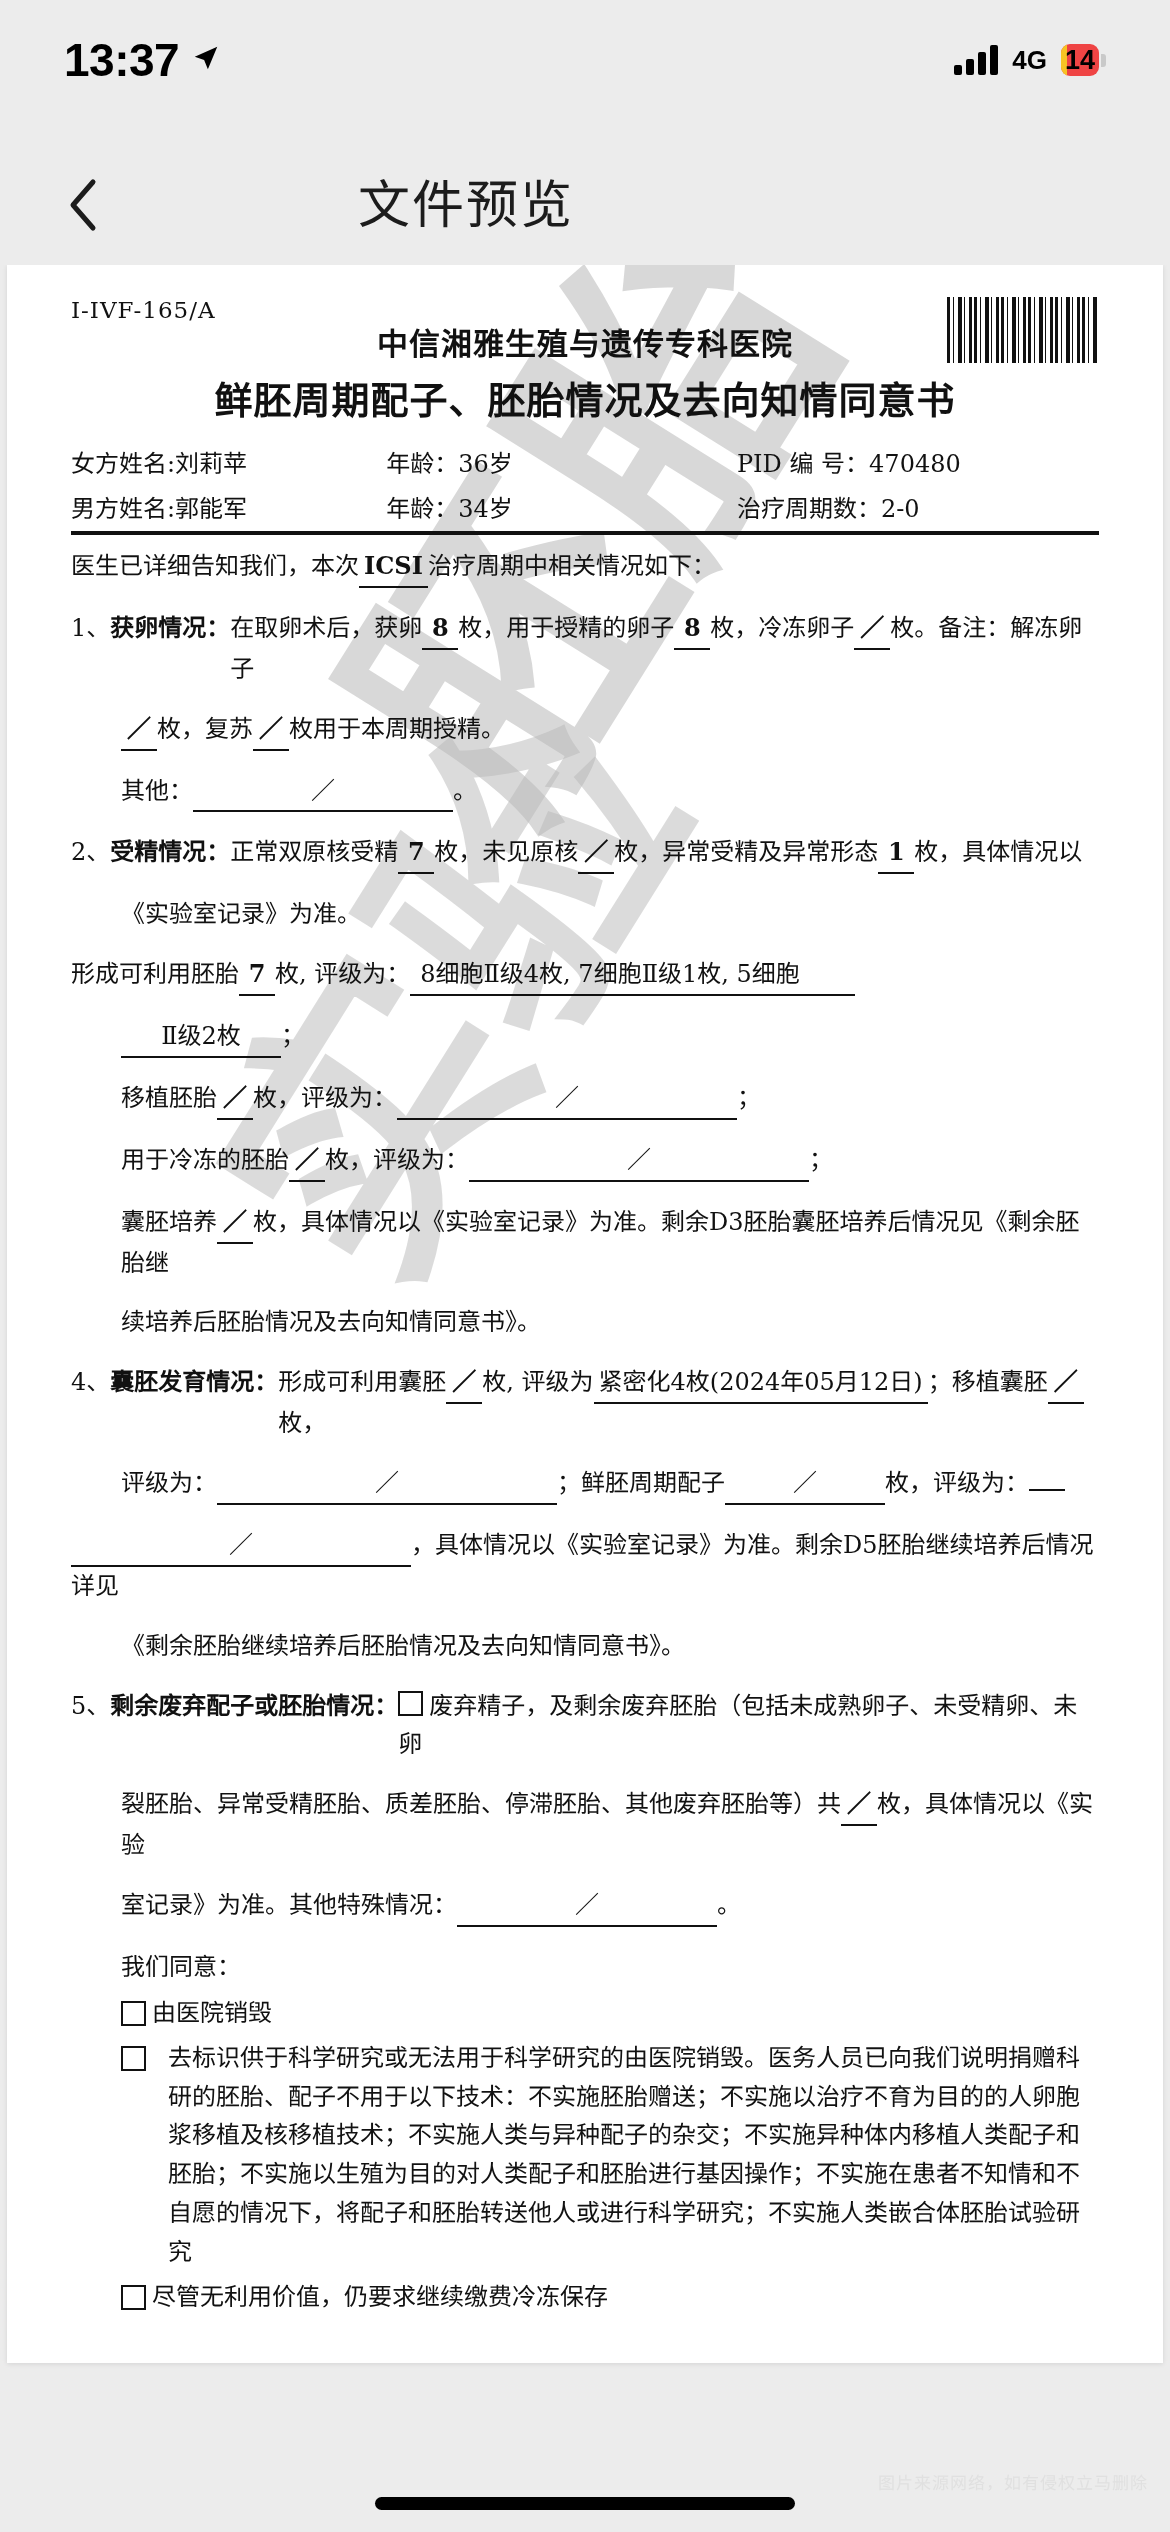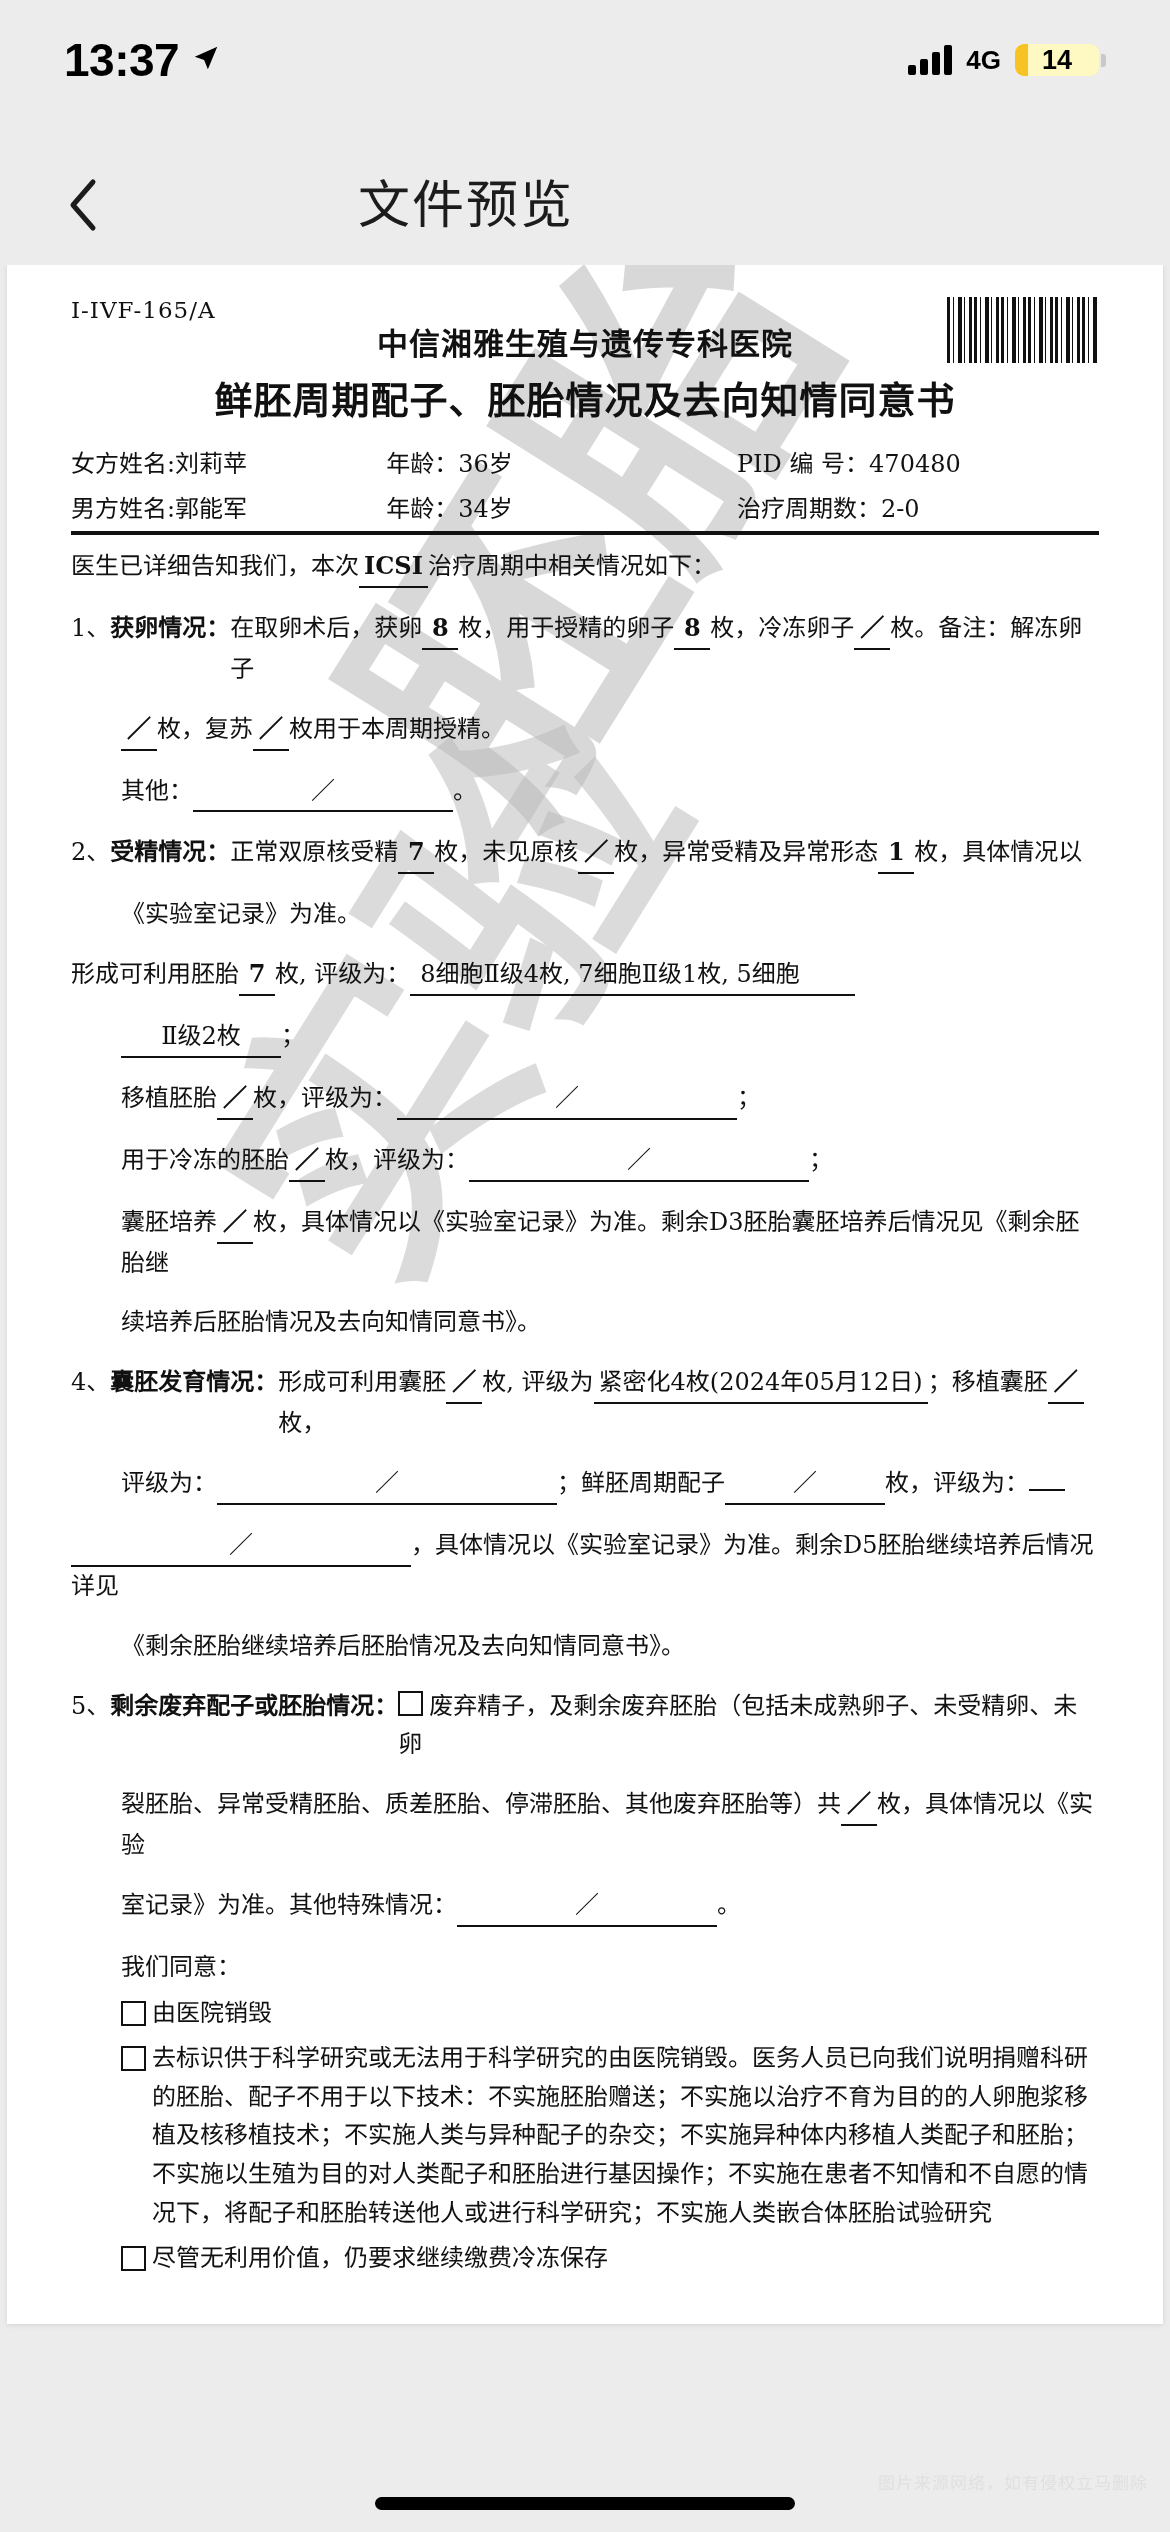--- a/index.html
+++ b/index.html
@@ -69,24 +69,24 @@
   .signal-bars i:nth-child(3) { height: 23px; }
   .signal-bars i:nth-child(4) { height: 30px; }
   .net-label {
     font-size: 26px;
     font-weight: 600;
     color: #000;
     letter-spacing: 0px;
   }
   .battery {
     position: relative;
-    width: 84px;
+    width: 38px;
     height: 32px;
     border-radius: 9px;
-    background: #fef9c3;
+    background: #ef4444;
     display: flex;
     align-items: center;
     overflow: hidden;
   }
   .battery .fill {
     position: absolute;
     left: 0; top: 0; bottom: 0;
     width: 16%;
     background: #f7c324;
   }
@@ -480,21 +480,21 @@
             </div>
           </div>
 
         <div class="p-line indent" style="padding-left:50px;">我们同意：</div>
 
         <div id="consent-host">
             <div class="consent-line" style="padding-left: 50px;">
               <span class="chk"></span>
               <span class="ct">由医院销毁</span>
             </div>
-            <div class="consent-line" style="padding-left: 50px;">
+            <div class="consent-line" style="padding-left: 50px; gap: 16px;">
               <span class="chk"></span>
               <span class="ct">去标识供于科学研究或无法用于科学研究的由医院销毁。医务人员已向我们说明捐赠科研的胚胎、配子不用于以下技术：不实施胚胎赠送；不实施以治疗不育为目的的人卵胞浆移植及核移植技术；不实施人类与异种配子的杂交；不实施异种体内移植人类配子和胚胎；不实施以生殖为目的对人类配子和胚胎进行基因操作；不实施在患者不知情和不自愿的情况下，将配子和胚胎转送他人或进行科学研究；不实施人类嵌合体胚胎试验研究</span>
             </div>
             <div class="consent-line" style="padding-left: 50px;">
               <span class="chk"></span>
               <span class="ct">尽管无利用价值，仍要求继续缴费冷冻保存</span>
             </div>
           </div>
 
       </div>

